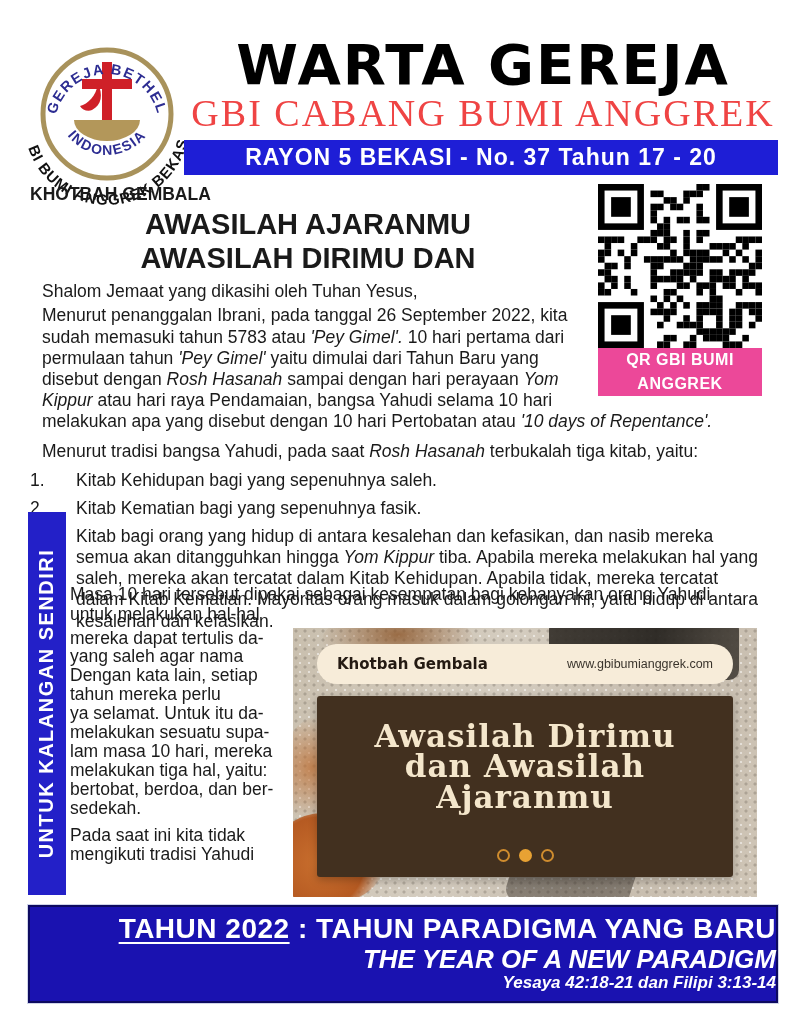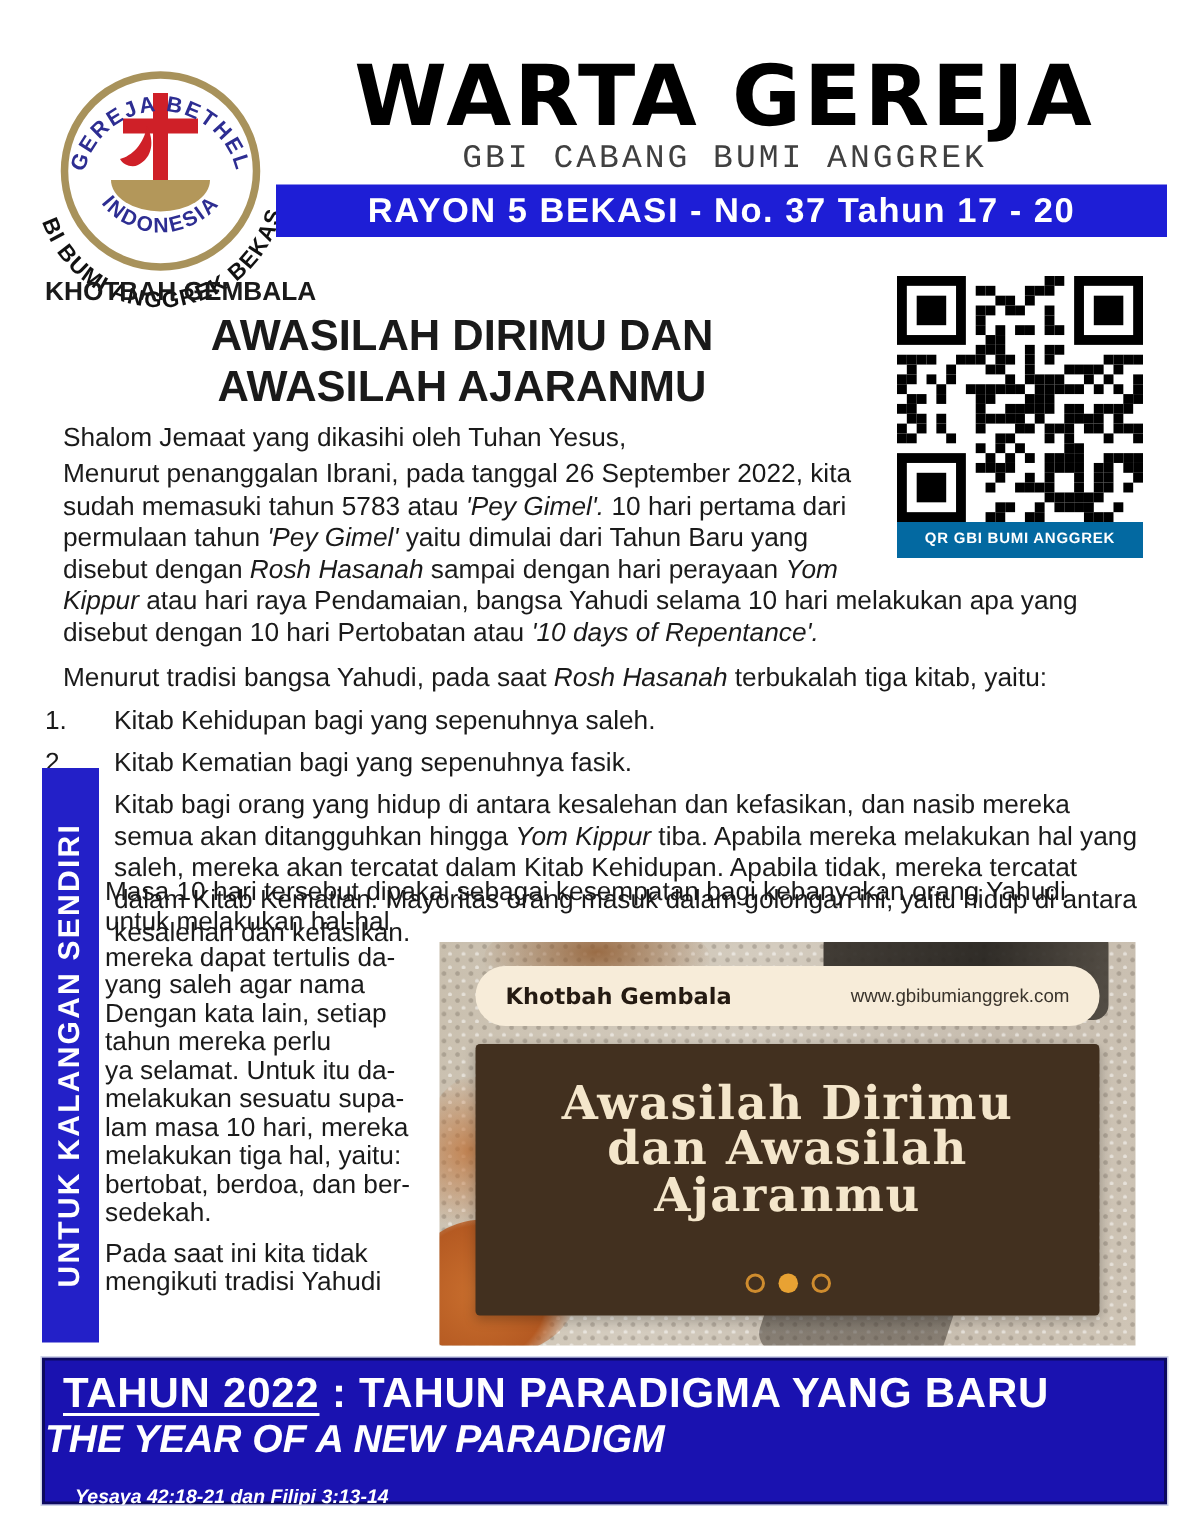--- a/index.html
+++ b/index.html
@@ -10,37 +10,37 @@
   }
 
   
   .logo { position:absolute; left:22px; top:32px; width:172px; height:180px; }
   .masthead { position:absolute; left:188px; top:36px; width:590px; text-align:center; }
   .masthead-title {
     font-family:"DejaVu Sans", sans-serif; font-weight:bold;
     font-size:56px; line-height:1.02; letter-spacing:2px; color:#000000;
   }
   .masthead-sub {
-    font-family:Liberation Mono, monospace; font-size:22px; line-height:1.05;
-    letter-spacing:2px; color:#404040; margin-top:1px;
+    font-family:Liberation Serif, serif; font-size:38px; line-height:1.05;
+    letter-spacing:2px; color:#ef4444; margin-top:1px;
   }
   .masthead-banner {
     margin-top:6px; margin-left:-4px; height:35px; background:#1e1ed6;
     color:#ffffff; font-weight:bold; font-size:23px; line-height:35px;
     letter-spacing:1px; text-align:center;
   }
 
   
   .content-top { position:absolute; left:30px; top:184px; width:732px; }
   .section-label { font-size:17.5px; font-weight:bold; margin-bottom:3px; }
   .qr-block { float:right; width:164px; margin:0 0 8px 12px; }
   .qr-block svg { display:block; width:164px; height:164px; background:#fff; }
   .qr-label {
-    background:#0369a1; color:#fff; text-align:center; font-weight:bold;
-    font-size:10px; line-height:24px; letter-spacing:.5px;
+    background:#ec4899; color:#fff; text-align:center; font-weight:bold;
+    font-size:16px; line-height:24px; letter-spacing:.5px;
   }
   .headline { text-align:center; font-weight:bold; font-size:29px; line-height:1.16; margin:2px 0 6px 0; }
   p.body, .rich { font-size:17.5px; line-height:1.21;margin-left:12px; }
   .p1 { margin-bottom:3px; }
   .p2 { margin-bottom:9px; }
   .p3 { margin-bottom:7px; }
   .it { font-style:italic; }
   .un { text-decoration:underline; text-underline-offset:4px; }
   .olist { margin-top:2px; }
   .li-row { display:flex; margin-bottom:7px; }
@@ -100,25 +100,25 @@
     font-size:31px; line-height:.98; color:#f4e6cb; letter-spacing:1px; }
   .card-dots { position:absolute; bottom:15px; display:flex; gap:9px; align-items:center; }
   .dot { width:13px; height:13px; border-radius:50%; }
   .dot-ring { border:2.5px solid #cf8c2e; background:transparent; }
   .dot-fill { background:#e8a233; }
 
   
   .footer-banner {
     position:absolute; left:28px; top:905px; width:750px; height:98px;
     background:#1a12b0; border:2px solid #0d0a60; outline:1px solid #cfd4e8;
-    color:#fff; text-align:left; padding-top:7px;
+    color:#fff; text-align:right; padding-top:7px;
   }
   .f-line1 { font-weight:bold; font-size:28px; line-height:1.1; letter-spacing:.5px; }
   .f-line2 { font-weight:bold; font-style:italic; font-size:26px; line-height:1.1; }
-  .f-line3 { font-weight:bold; font-style:italic; font-size:13px; margin-top:17px;padding-left:20px; }
+  .f-line3 { font-weight:bold; font-style:italic; font-size:17px; margin-top:0;padding-left:20px; }
 </style>
 </head>
 <body>
 
 <div class="logo">
   <svg viewBox="0 0 172 180" width="172" height="180">
     <defs>
       <path id="arcTop" d="M 33,94 A 52,52 0 1 1 137,94"></path>
       <path id="arcBottom" d="M 38,90 A 50,50 0 0 0 132,90"></path>
       <path id="arcOuter" d="M 5,112 A 83,83 0 0 0 165,112"></path>
@@ -374,22 +374,22 @@
           <rect x="6" y="114" width="30" height="30" fill="#fff"></rect>
           <rect x="12" y="120" width="18" height="18" fill="#000"></rect>
         </g>
       </svg>
     <div class="qr-label">QR GBI BUMI ANGGREK</div>
   </div>
 
   <div class="section-label">KHOTBAH GEMBALA</div>
 
   <div class="headline">
+    <div>AWASILAH AJARANMU</div>
     <div>AWASILAH DIRIMU DAN</div>
-    <div>AWASILAH AJARANMU</div>
   </div>
 
   <p class="body p1">Shalom Jemaat yang dikasihi oleh Tuhan Yesus,</p>
   <p class="body p2 rich"><span>Menurut penanggalan Ibrani, pada tanggal 26 September 2022, kita sudah memasuki tahun 5783 atau </span><span class="it">'Pey Gimel'.</span><span> 10 hari pertama dari permulaan tahun </span><span class="it">'Pey Gimel'</span><span> yaitu dimulai dari Tahun Baru yang disebut dengan </span><span class="it">Rosh Hasanah</span><span> sampai dengan hari perayaan </span><span class="it">Yom Kippur</span><span> atau hari raya Pendamaian, bangsa Yahudi selama 10 hari melakukan apa yang disebut dengan 10 hari Pertobatan atau </span><span class="it">'10 days of Repentance'.</span></p>
   <p class="body p3 rich"><span>Menurut tradisi bangsa Yahudi, pada saat </span><span class="it">Rosh Hasanah</span><span> terbukalah tiga kitab, yaitu:</span></p>
 
   <div class="olist">
     <div class="li-row">
       <div class="li-num">1.</div>
       <div class="li-text body rich"><span>Kitab Kehidupan bagi yang sepenuhnya saleh.</span></div>

